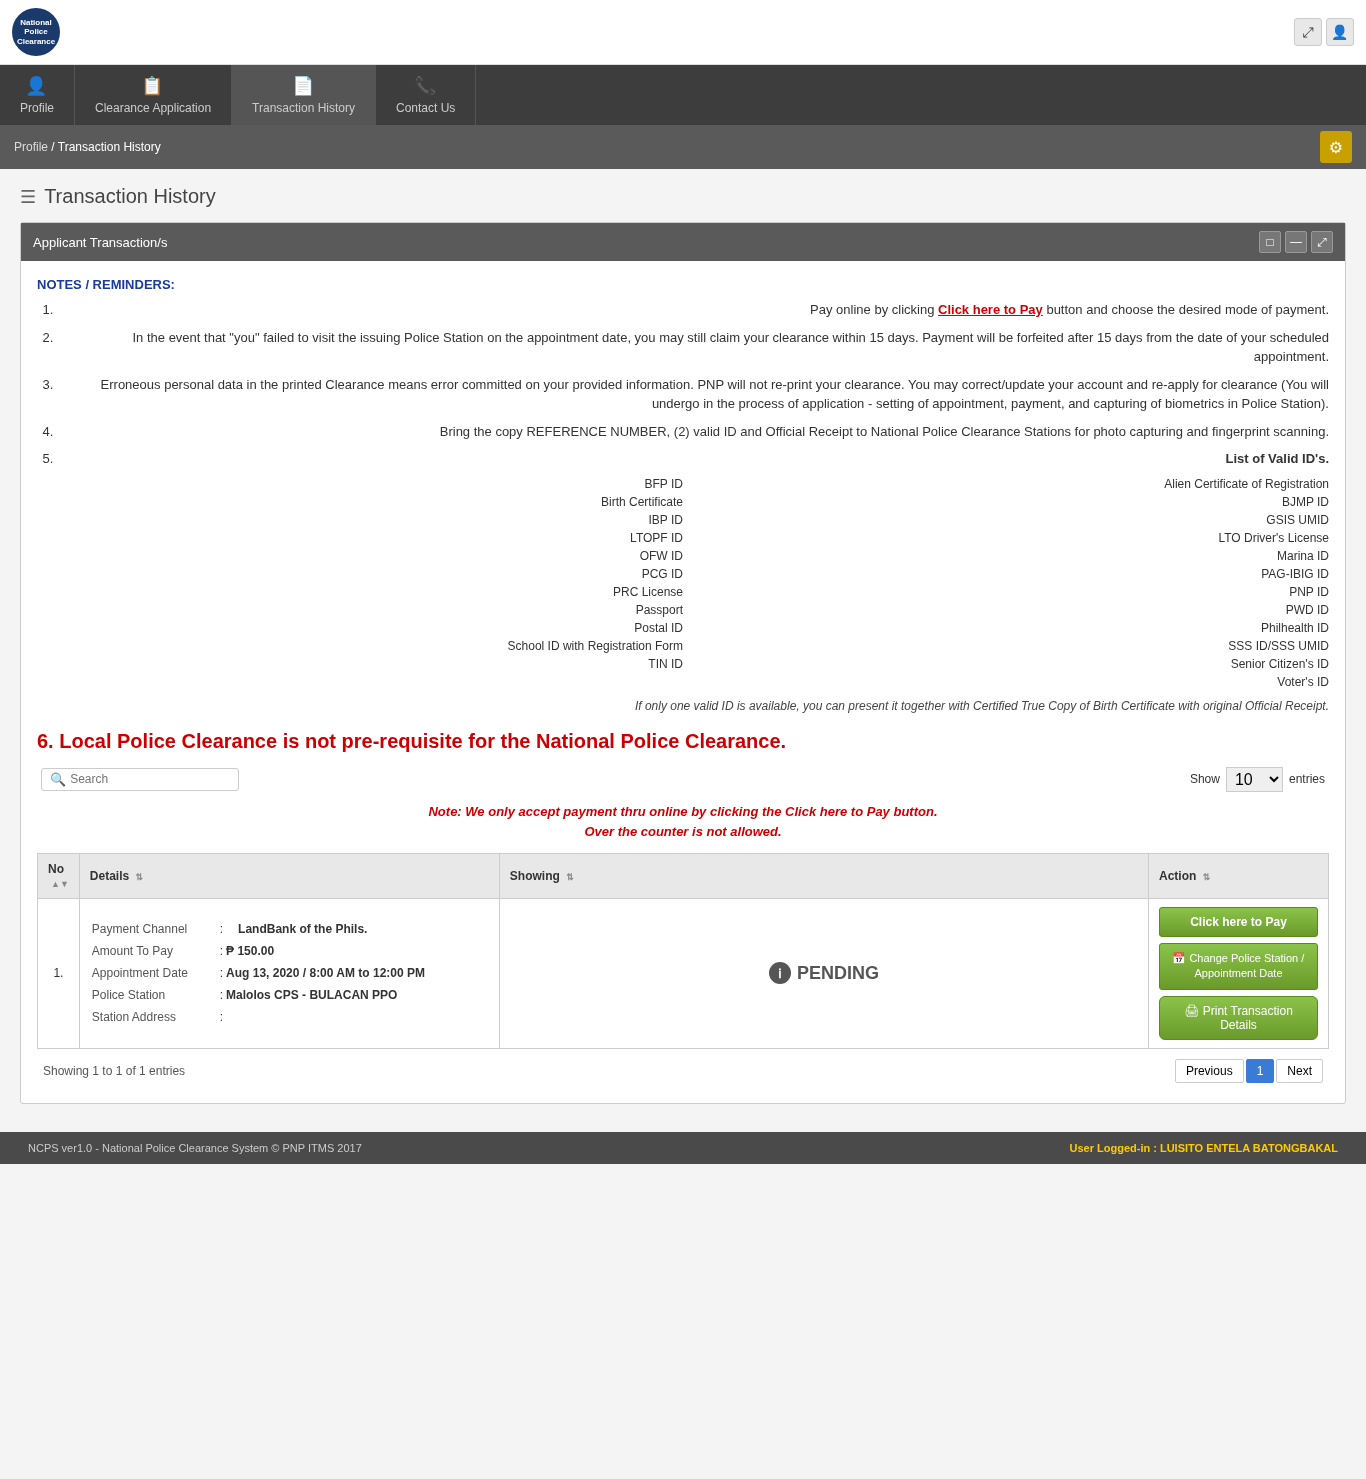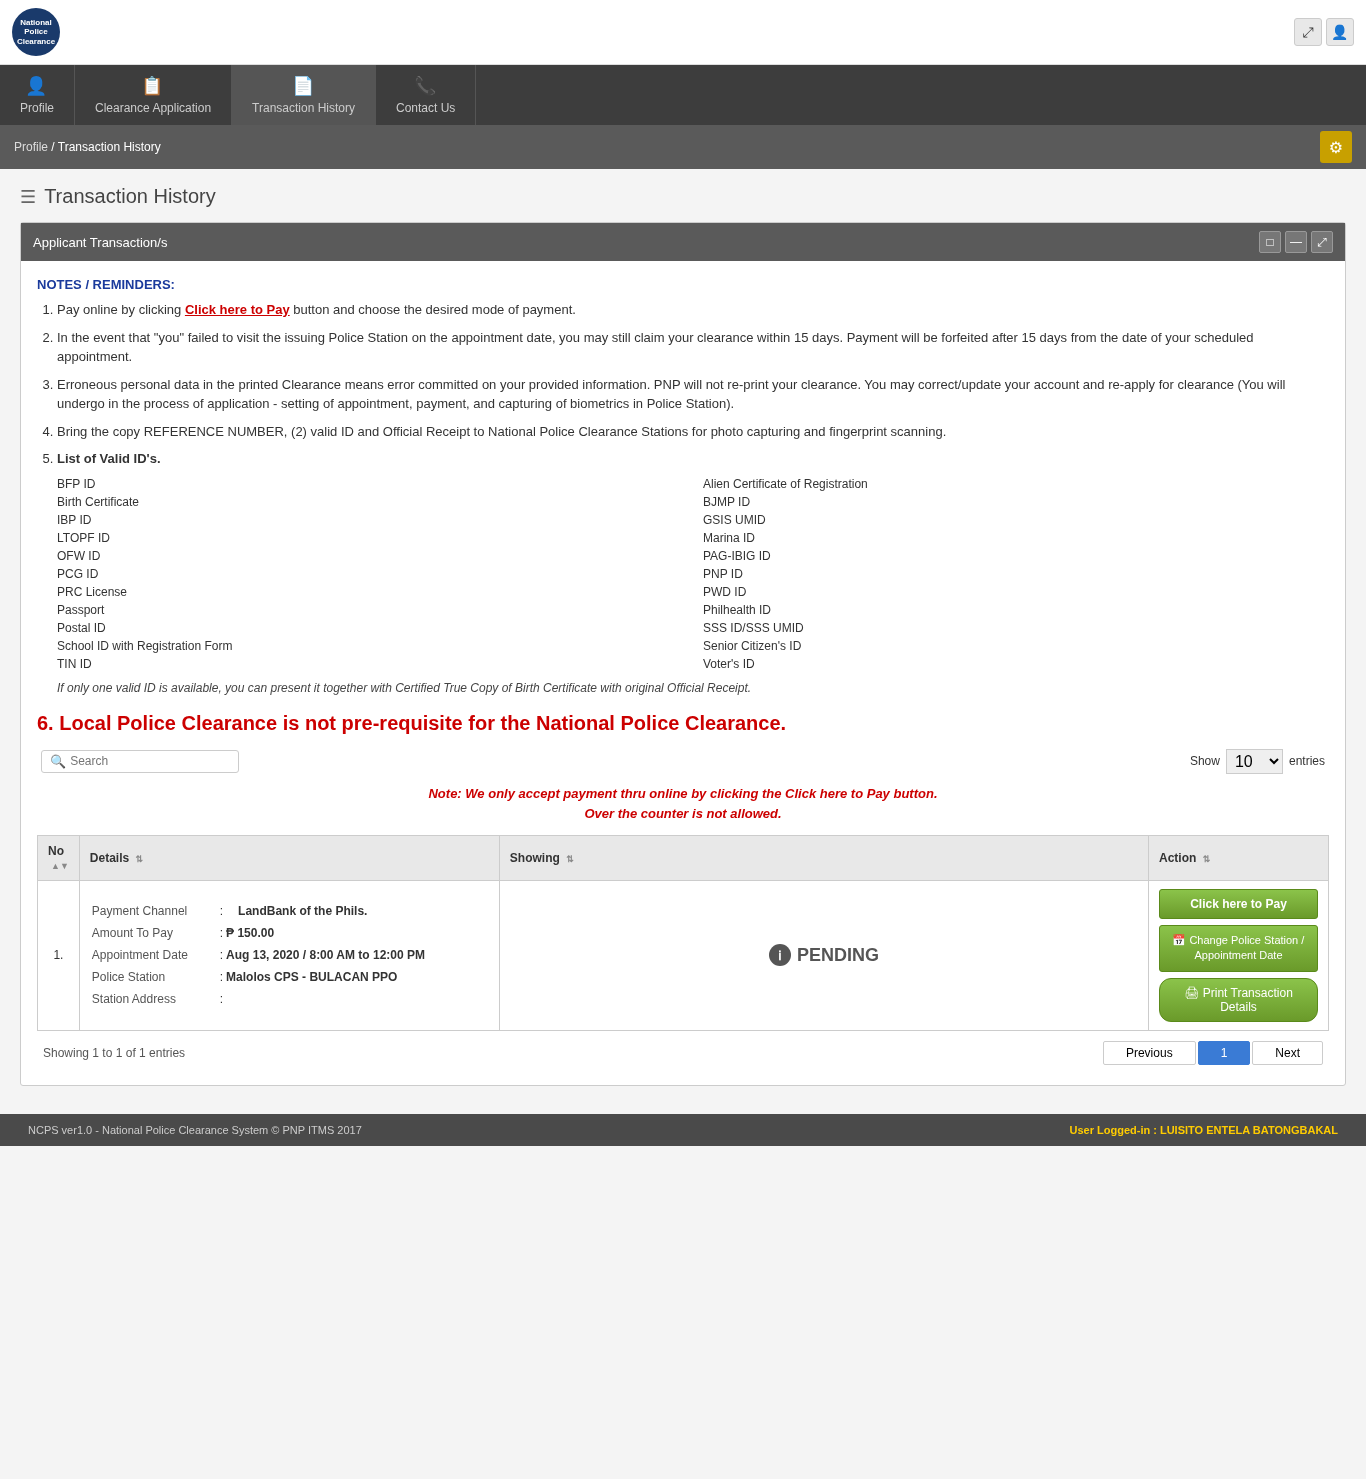--- a/index.html
+++ b/index.html
@@ -99,21 +99,21 @@
     }
 
     .card-body { padding: 16px; }
 
     
     .notes-title {
       color: #1a3a9c;
       font-weight: bold; font-size: 13px;
       margin-bottom: 8px;
     }
-    .notes-list { padding-left: 20px; }
+    .notes-list { padding-left: 20px; text-align: right; }
     .notes-list li { margin-bottom: 8px; line-height: 1.5; }
     .click-pay-link { color: #c00; font-weight: bold; cursor: pointer; text-decoration: underline; }
 
     .valid-ids-grid {
       display: grid;
       grid-template-columns: 1fr 1fr;
       gap: 2px 20px;
       margin: 6px 0 6px 0;
       font-size: 12px;
     }
@@ -210,35 +210,35 @@
     }
     .btn-change {
       background: linear-gradient(to bottom, #8bc34a, #6a9a2a);
       color: #fff; border: 1px solid #5a8a1a;
       padding: 7px 12px; cursor: pointer; border-radius: 3px;
       font-size: 11px; text-align: center; line-height: 1.4;
     }
     .btn-print {
       background: linear-gradient(to bottom, #8bc34a, #6a9a2a);
       color: #fff; border: 1px solid #5a8a1a;
-      padding: 7px 12px; cursor: pointer; border-radius: 12px;
+      padding: 7px 12px; cursor: pointer; border-radius: 6px;
       font-size: 12px; text-align: center;
     }
 
     
     .table-footer {
       display: flex; align-items: center; justify-content: space-between;
       padding: 10px 6px 4px 6px;
       font-size: 12px; color: #555;
     }
     .pagination { display: flex; gap: 2px; align-items: center; }
     .page-btn {
       border: 1px solid #ccc;
       background: #fff;
-      padding: 4px 22px;
+      padding: 4px 10px;
       cursor: pointer; font-size: 12px; border-radius: 2px;
     }
     .page-btn.active {
       background: #3a7bd5; color: #fff; border-color: #3a7bd5;
     }
 
     
     .page-footer {
       background: #4a4a4a;
       color: #ccc;
@@ -341,20 +341,21 @@
               <div>PRC License</div>
               <div>Passport</div>
               <div>Postal ID</div>
               <div>School ID with Registration Form</div>
               <div>TIN ID</div>
             </div>
             <div>
               <div>Alien Certificate of Registration</div>
               <div>BJMP ID</div>
               <div>GSIS UMID</div>
+              <div>LTO Driver's License</div>
               <div>Marina ID</div>
               <div>PAG-IBIG ID</div>
               <div>PNP ID</div>
               <div>PWD ID</div>
               <div>Philhealth ID</div>
               <div>SSS ID/SSS UMID</div>
               <div>Senior Citizen's ID</div>
               <div>Voter's ID</div>
             </div>
           </div>

